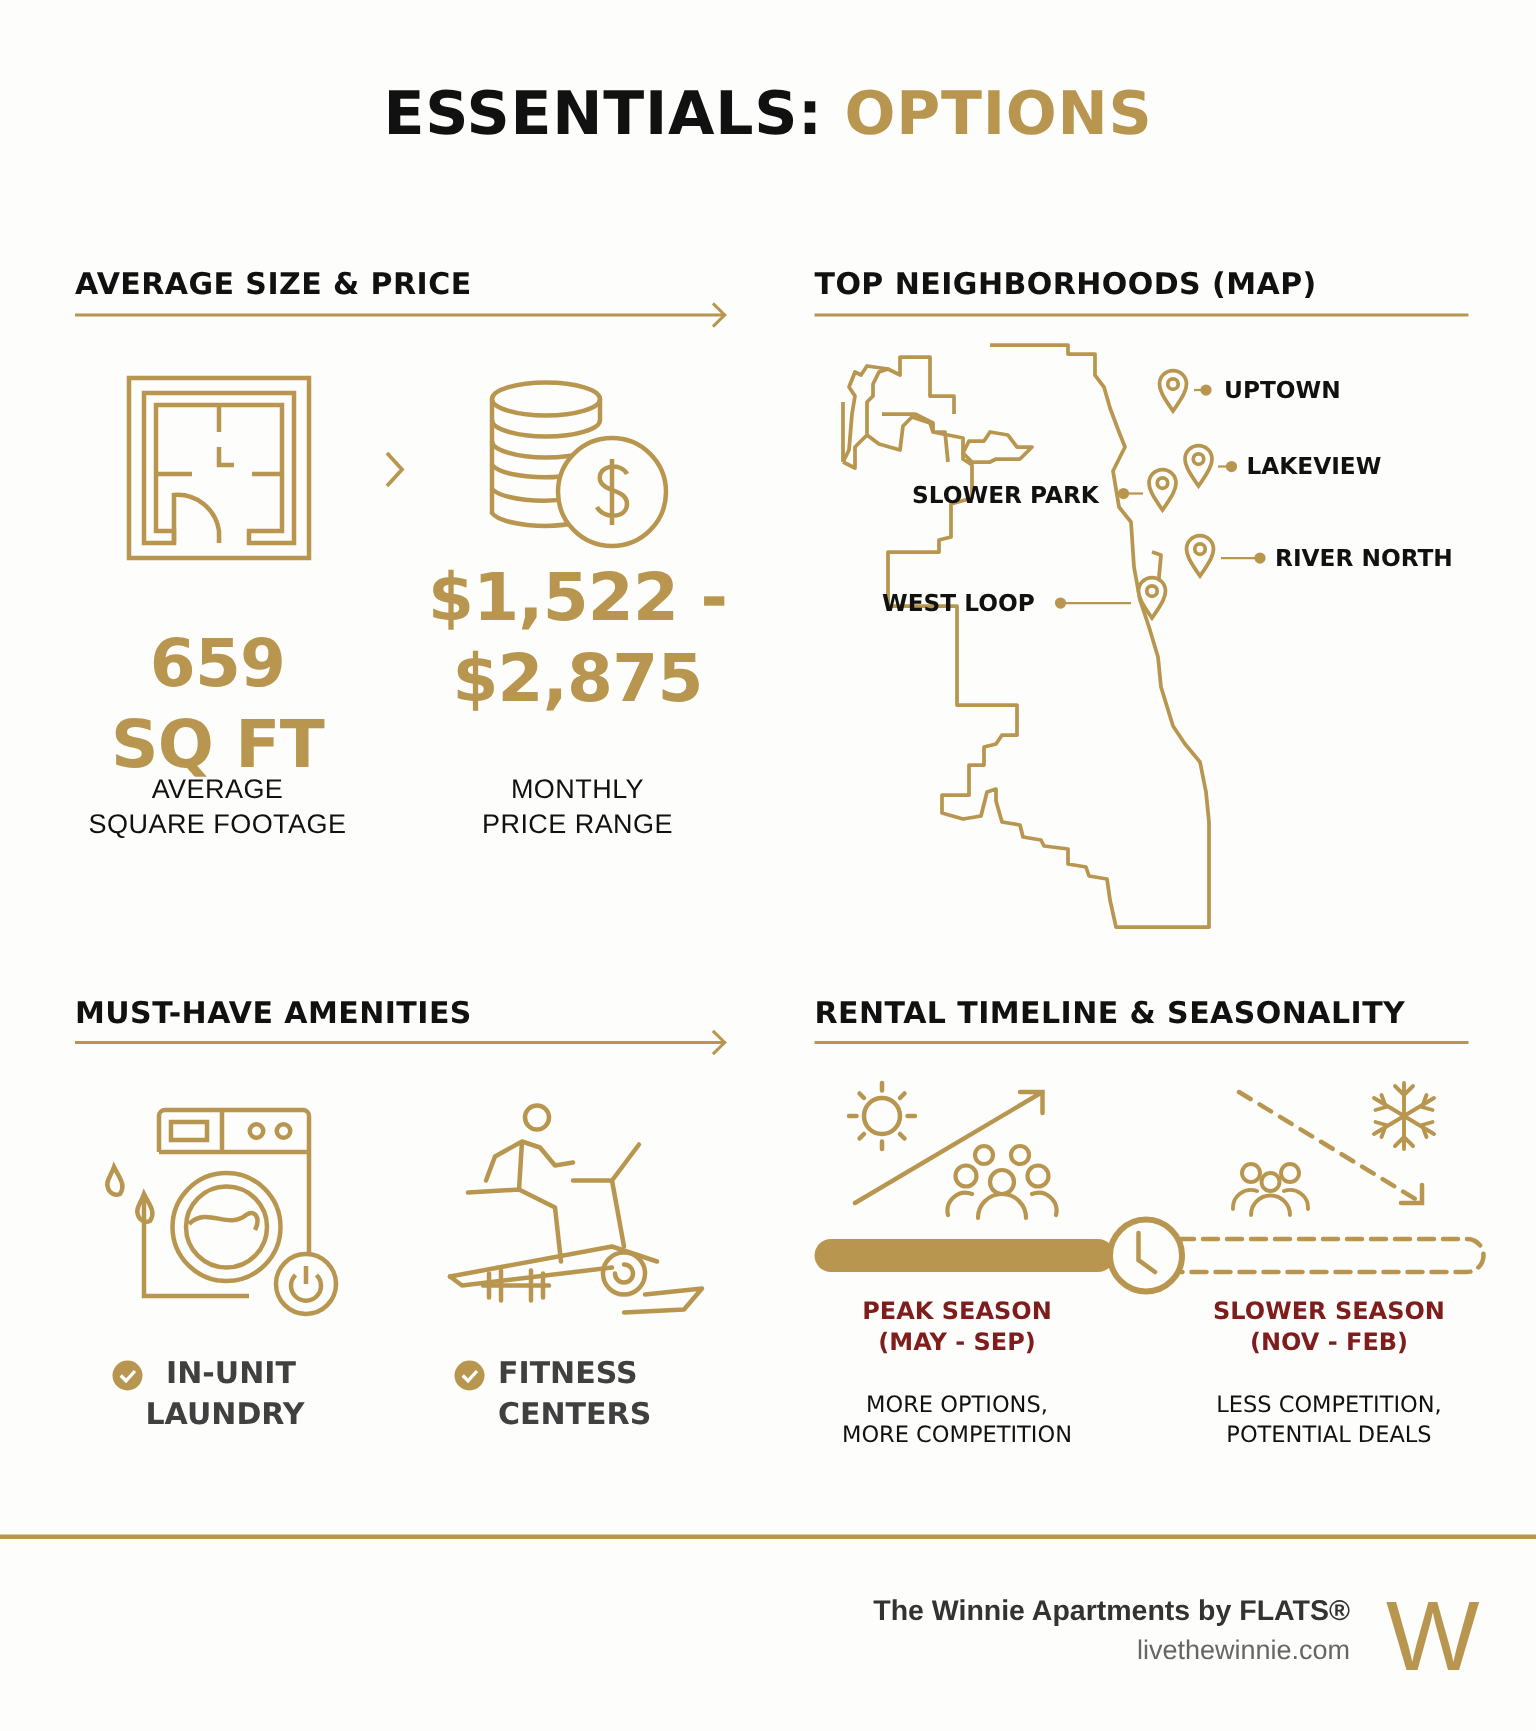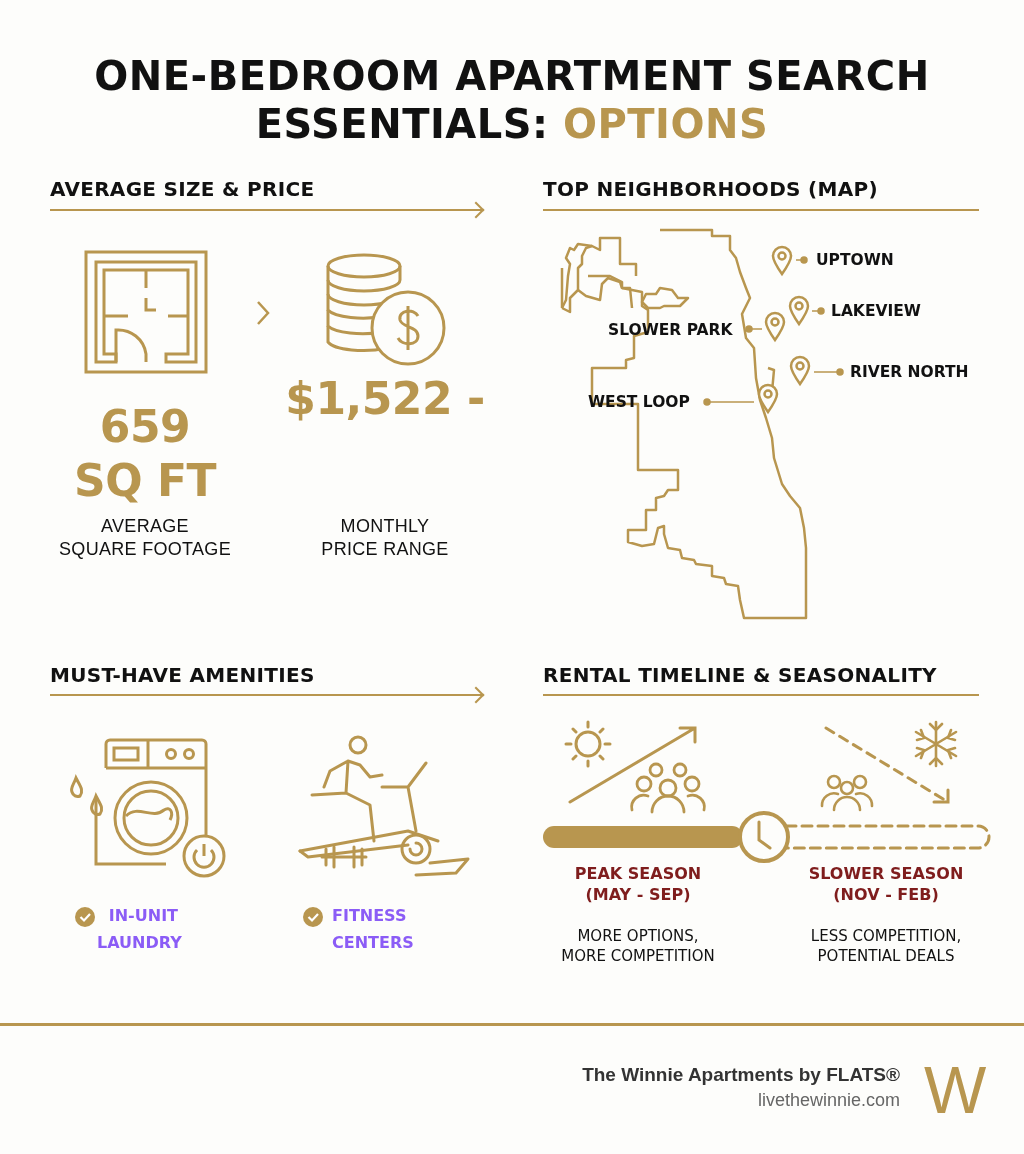--- a/index.html
+++ b/index.html
@@ -22,40 +22,39 @@
     font-weight: bold; color: #b8964f; font-size: 44px; line-height: 54px; letter-spacing: -0.5px;
   }
   .cap {
     position: absolute; text-align: center; font-size: 18px; line-height: 23px; color: #111;
     font-family: Liberation Sans, sans-serif; letter-spacing: 0.3px;
   }
   .map-label {
     position: absolute; font-family: "DejaVu Sans", sans-serif; font-weight: bold; font-size: 15.5px; color: #111;
   }
   .amen-label {
-    position: absolute; font-family: "DejaVu Sans", sans-serif; font-weight: bold; font-size: 16px; line-height: 27px; color: #8b5cf6;
+    position: absolute; font-family: "DejaVu Sans", sans-serif; font-weight: bold; font-size: 20px; line-height: 27px; color: #404040;
   }
   .check { position: absolute; width: 20px; height: 20px; border-radius: 50%; background: #b8964f; }
   .season-title {
     position: absolute; text-align: center; font-family: "DejaVu Sans", sans-serif; font-weight: bold; font-size: 16px; line-height: 21px; color: #7f1d1d;
   }
   .season-desc {
     position: absolute; text-align: center; font-family: "DejaVu Sans", sans-serif; font-size: 15px; line-height: 20px; color: #111;
   }
   .footer-rule { position: absolute; left: 0; top: 1023px; width: 1024px; height: 3px; background: #b8964f; }
   .brand { position: absolute; right: 124px; top: 1064px; font-family: "Liberation Sans", sans-serif; font-weight: bold; font-size: 19px; color: #333; text-align: right; }
   .site { position: absolute; right: 124px; top: 1090px; font-family: "Liberation Sans", sans-serif; font-size: 18px; color: #666; text-align: left; }
   .logo-w { position: absolute; left: 924px; top: 1054px; font-family: "Liberation Sans", sans-serif; font-size: 66px; line-height: 72px; color: #b8964f; font-weight: normal; }
   svg { position: absolute; overflow: visible; }
 </style>
 </head>
 <body>
 
 <div class="title">
-  <div>ONE-BEDROOM APARTMENT SEARCH</div>
   <div><span>ESSENTIALS: </span><span class="gold">OPTIONS</span></div>
 </div>
 
 <div class="sec-head" style="left:50px; top:177px;">AVERAGE SIZE &amp; PRICE</div>
 <div class="rule" style="left:50px; top:209px; width:432px;"></div>
 <div class="arrow-head" style="left:470px; top:204px;"></div>
 
 <svg style="left:84px; top:250px;" width="124" height="124" viewBox="0 0 124 124" fill="none" stroke="#b8964f" stroke-width="3">
   <rect x="2" y="2" width="120" height="120"></rect>
   <path d="M12 12 H112 V112 H82 V104 H104 V20 H20 V104 H32 V112 H12 Z"></path>
@@ -71,31 +70,32 @@
   <ellipse cx="40" cy="14" rx="36" ry="11"></ellipse>
   <path d="M4 14 V28 A36 11 0 0 0 76 28 V14"></path>
   <path d="M4 28 V42 A36 11 0 0 0 76 42"></path>
   <path d="M4 42 V58 A36 11 0 0 0 60 64"></path>
   <path d="M4 58 V74 A36 11 0 0 0 58 80"></path>
   <path d="M4 74 V90 A36 11 0 0 0 62 96"></path>
   <circle cx="84" cy="76" r="36" fill="#fdfdfb"></circle>
   <path d="M94 64 C90 56 74 58 76 68 C78 76 94 74 94 84 C94 94 78 94 74 86 M84 54 V98"></path>
 </svg>
 
-<div class="big" style="left:50px; top:400px; width:190px;">
+<div class="big" style="left:50px; top:416px; width:190px;">
   <div>659</div>
   <div>SQ FT</div>
 </div>
 <div class="cap" style="left:40px; top:515px; width:210px;">
   <div>AVERAGE</div>
   <div>SQUARE FOOTAGE</div>
 </div>
 
 <div class="big" style="left:270px; top:372px; width:230px;">
   <div>$1,522 -</div>
+  <div>$2,875</div>
 </div>
 <div class="cap" style="left:280px; top:515px; width:210px;">
   <div>MONTHLY</div>
   <div>PRICE RANGE</div>
 </div>
 
 <div class="sec-head" style="left:543px; top:177px;">TOP NEIGHBORHOODS (MAP)</div>
 <div class="rule" style="left:543px; top:209px; width:436px;"></div>
 
 <svg style="left:560px; top:228px;" width="340" height="400" viewBox="0 0 340 400" fill="none" stroke="#b8964f" stroke-width="2.5" stroke-linejoin="round">

